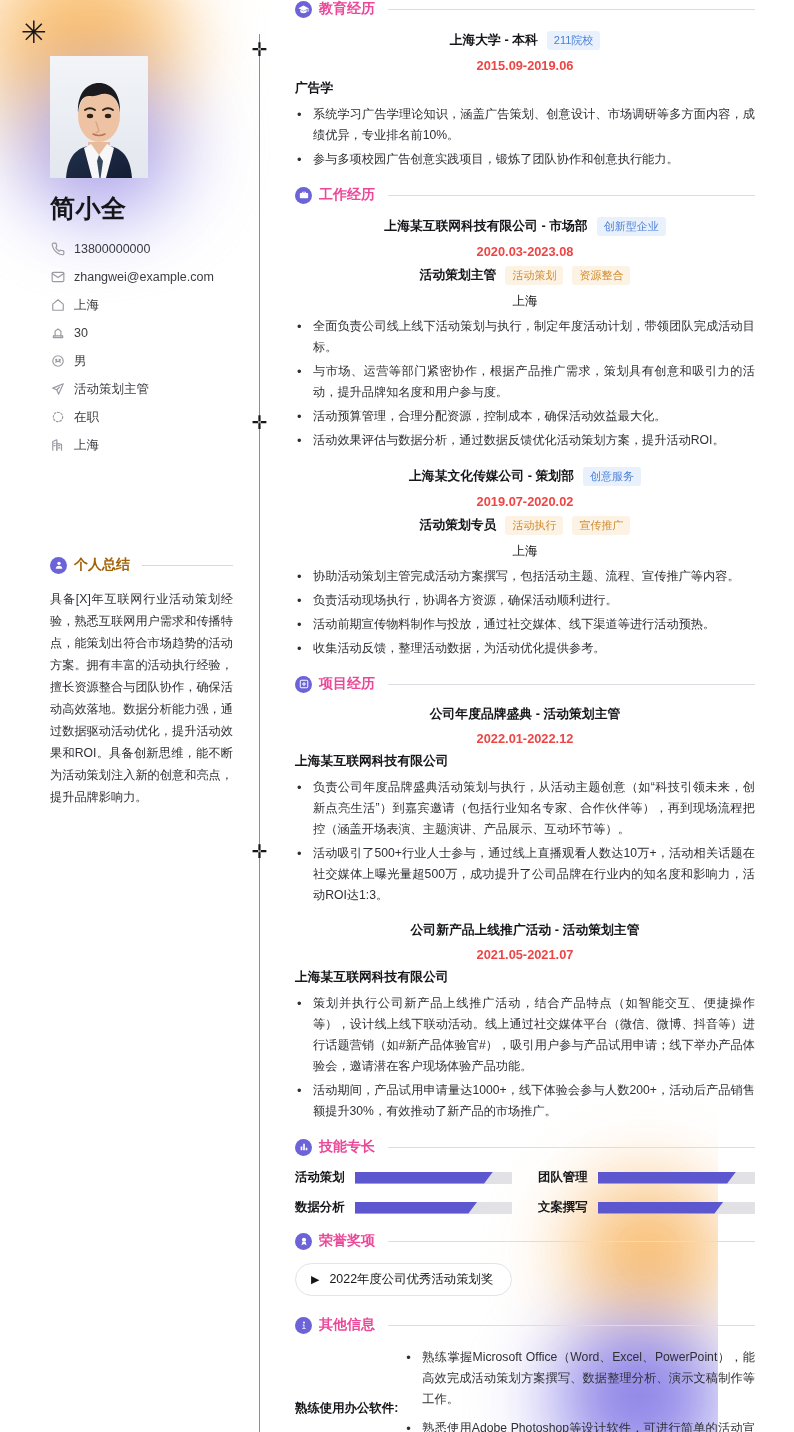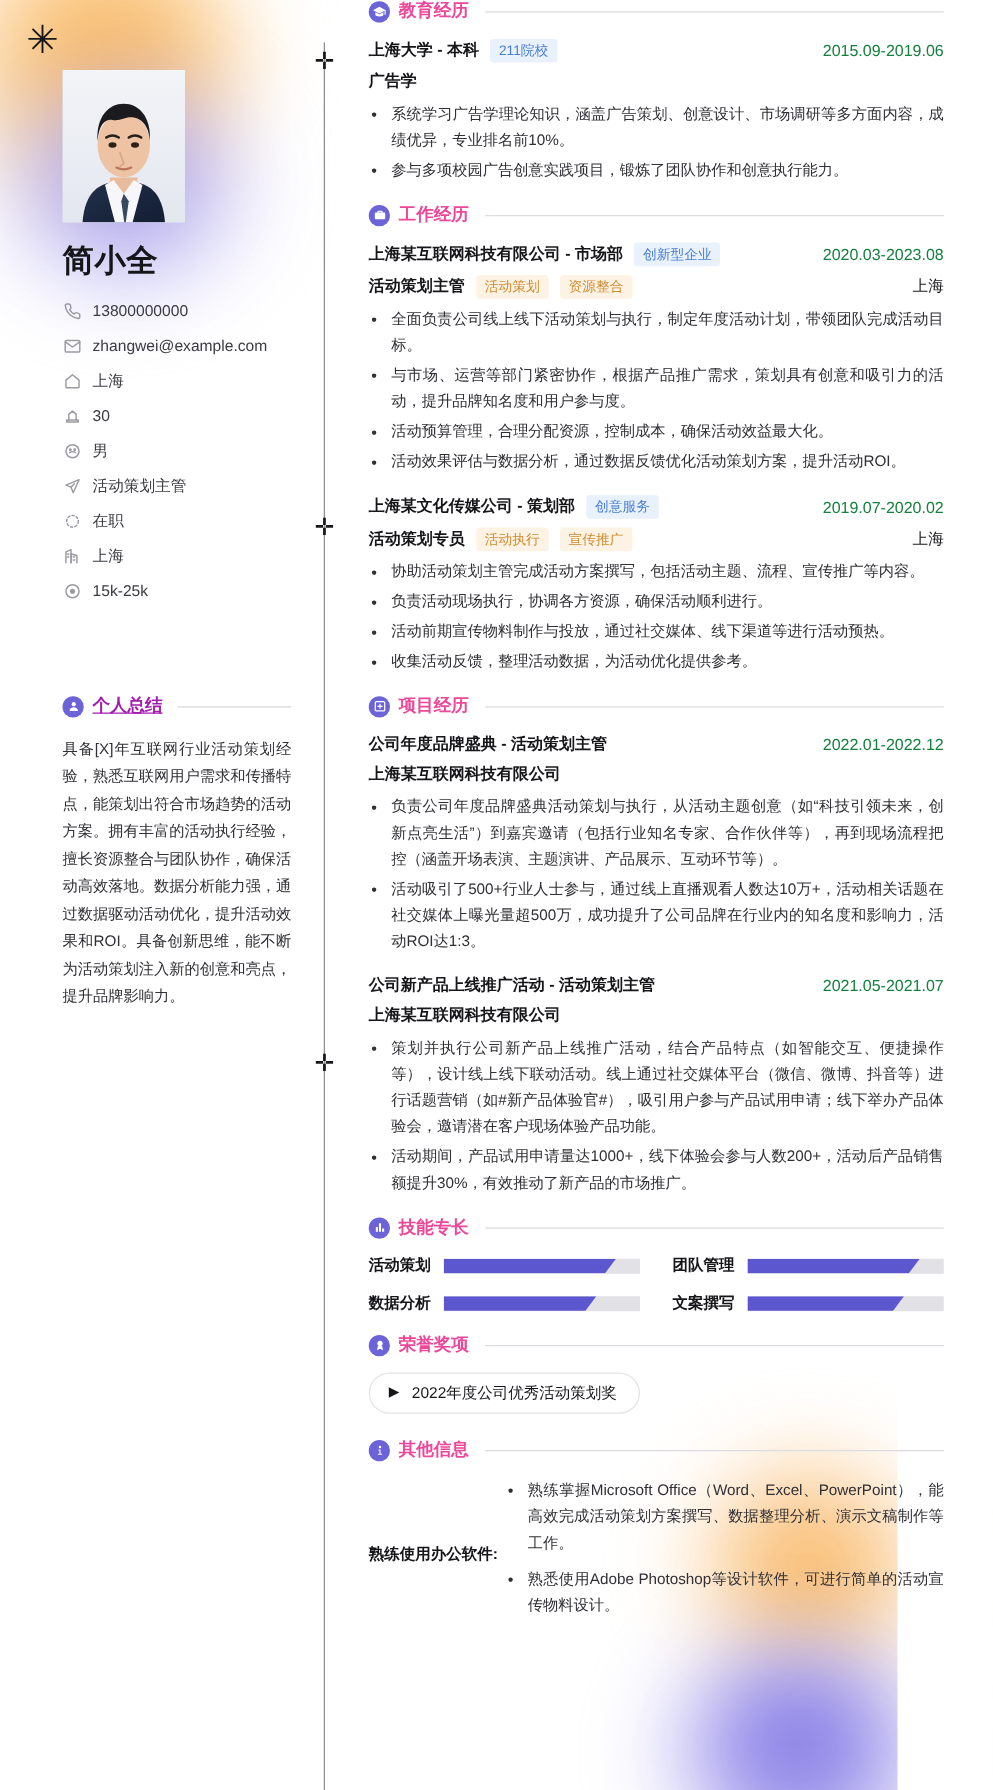--- a/index.html
+++ b/index.html
@@ -81,21 +81,21 @@
   }
   .contact-row .ci {
     width: 15px; height: 15px; flex: 0 0 15px;
     display: flex; align-items: center; justify-content: center; color: #9a9aa2;
   }
   .contact-row .ci svg { display: block; }
 
   .side-sec { position: absolute; left: 50px; top: 540px; width: 183px; }
   .side-sec-head { display: flex; align-items: center; gap: 7px; }
   .side-sec-head .bar { flex: 1 1 auto; height: 1px; background: #d8d8de; margin-left: 5px; }
-  .side-sec-title { font-size: 14px; font-weight: bold; color: #a21caf; white-space: nowrap; text-decoration: underline; }
+  .side-sec-title { font-size: 14px; font-weight: bold; color: #a16207; white-space: nowrap; }
   .summary-text {
     margin-top: 14px; font-size: 12.2px; line-height: 22px; color: #2f2f35;
     text-align: justify;
   }
 
   .sicon {
     width: 17px; height: 17px; border-radius: 50%;
     background: #6c63d8; display: flex; align-items: center; justify-content: center;
     flex: 0 0 17px;
   }
@@ -103,28 +103,28 @@
 
   
   .right { position: absolute; left: 295px; top: 0; width: 460px; }
   .section { margin-bottom: 4px; }
   .sec-head { display: flex; align-items: center; gap: 7px; margin-bottom: 13px; }
   .sec-head .bar { flex: 1 1 auto; height: 1px; background: #dcdce2; margin-left: 6px; }
   .sec-title { font-size: 14px; font-weight: bold; color: #ec4899; white-space: nowrap; }
 
   .entry { margin-bottom: 16px; }
   .entry-row1, .entry-row2 {
-    display: flex; align-items: center; justify-content: space-between; gap: 8px;
+    display: flex; align-items: center; gap: 8px; flex-direction: column;
   }
   .entry-row1 { margin-bottom: 7px; }
   .entry-row2 { margin-bottom: 6px; }
   .entry-left { display: flex; align-items: center; gap: 9px; flex-wrap: wrap; }
   .entry-title { font-size: 12.8px; font-weight: bold; color: #16161a; }
   .entry-role { font-size: 12.8px; font-weight: bold; color: #16161a; }
-  .entry-date { font-size: 12.8px; font-weight: normal; color: #15803d; white-space: nowrap; }
+  .entry-date { font-size: 12.8px; font-weight: bold; color: #ef4444; white-space: nowrap; }
   .entry-place { font-size: 12.5px; color: #16161a; white-space: nowrap; }
   .entry-sub { font-size: 12.8px; font-weight: bold; color: #16161a; margin-bottom: 7px; }
 
   .badge-blue {
     font-size: 11px; color: #4a7fd6; background: #e9f1fc;
     padding: 2px 7px; border-radius: 3px; white-space: nowrap;
   }
   .tag-orange {
     font-size: 11px; color: #d08a2e; background: #fdf3e4;
     padding: 2px 7px; border-radius: 3px; white-space: nowrap;
@@ -291,29 +291,20 @@
       <div class="contact-row">
         <span class="ci">
             <svg width="14" height="14" viewBox="0 0 24 24" fill="none" stroke="currentColor" stroke-width="2" stroke-linecap="round" stroke-linejoin="round">
               <path d="M3 21V6l7-3v18"></path>
               <path d="M10 21V9l8 2v10"></path>
               <path d="M5 9h2M5 13h2M13 13h2M13 17h2"></path>
             </svg>
           </span>
         <span>上海</span>
       </div>
-      <div class="contact-row">
-        <span class="ci">
-            <svg width="14" height="14" viewBox="0 0 24 24" fill="none" stroke="currentColor" stroke-width="2">
-              <circle cx="12" cy="12" r="9"></circle>
-              <circle cx="12" cy="12" r="3.5" fill="currentColor" stroke="none"></circle>
-            </svg>
-          </span>
-        <span>15k-25k</span>
-      </div>
     </div>
 
     <div class="side-sec">
       <div class="side-sec-head">
         <span class="sicon">
           <svg width="10" height="10" viewBox="0 0 24 24" fill="#ffffff">
               <circle cx="12" cy="8" r="4"></circle>
               <path d="M4 21c0-4.4 3.6-7 8-7s8 2.6 8 7z"></path>
             </svg>
         </span>

